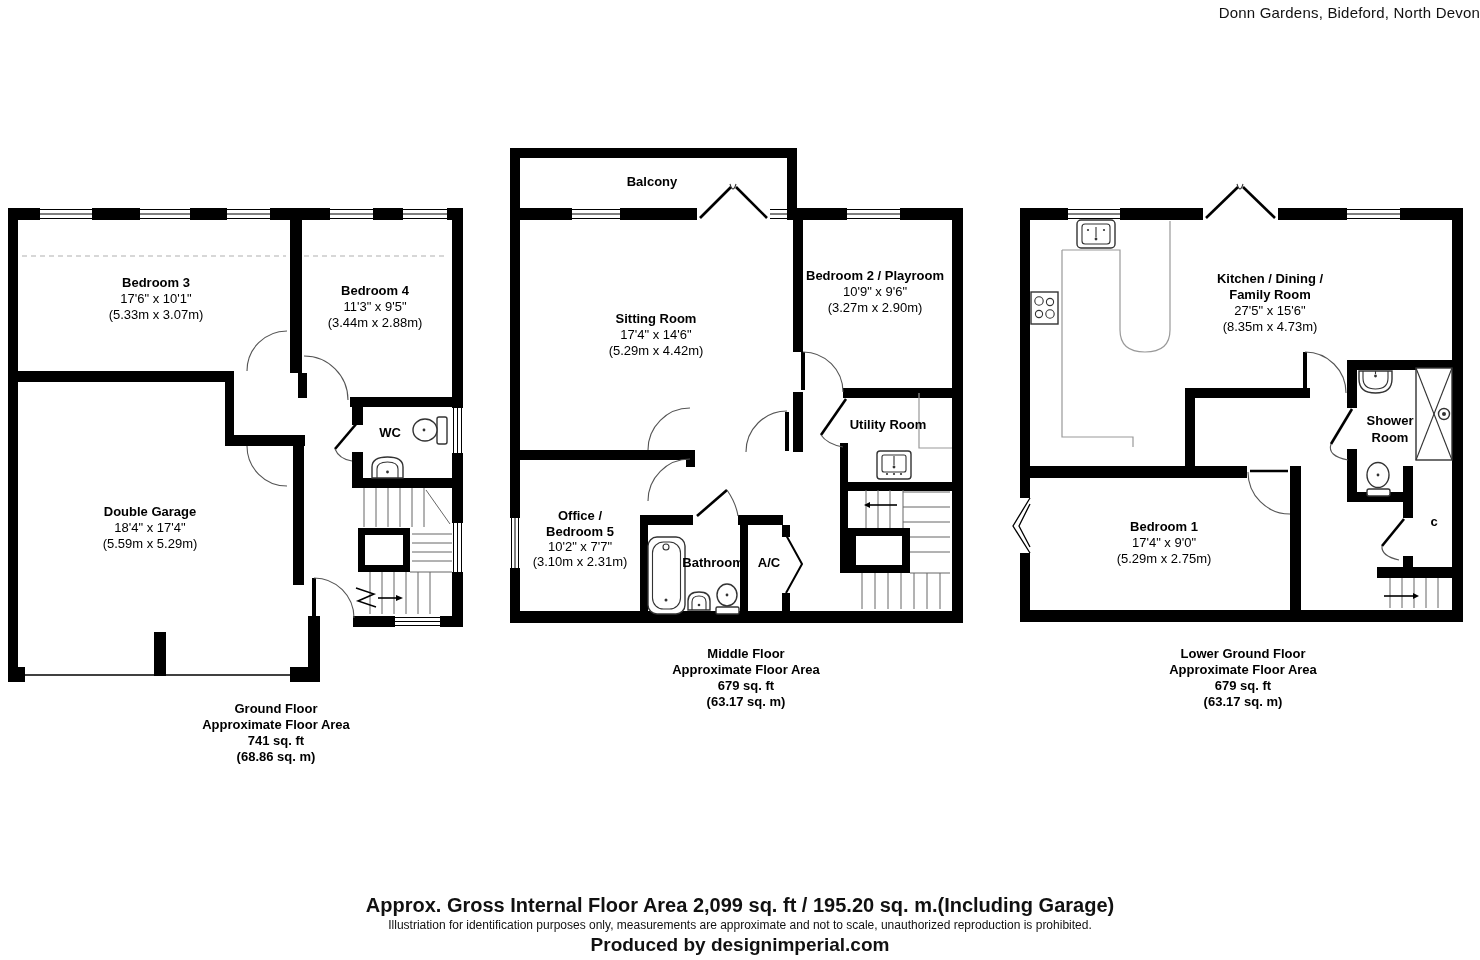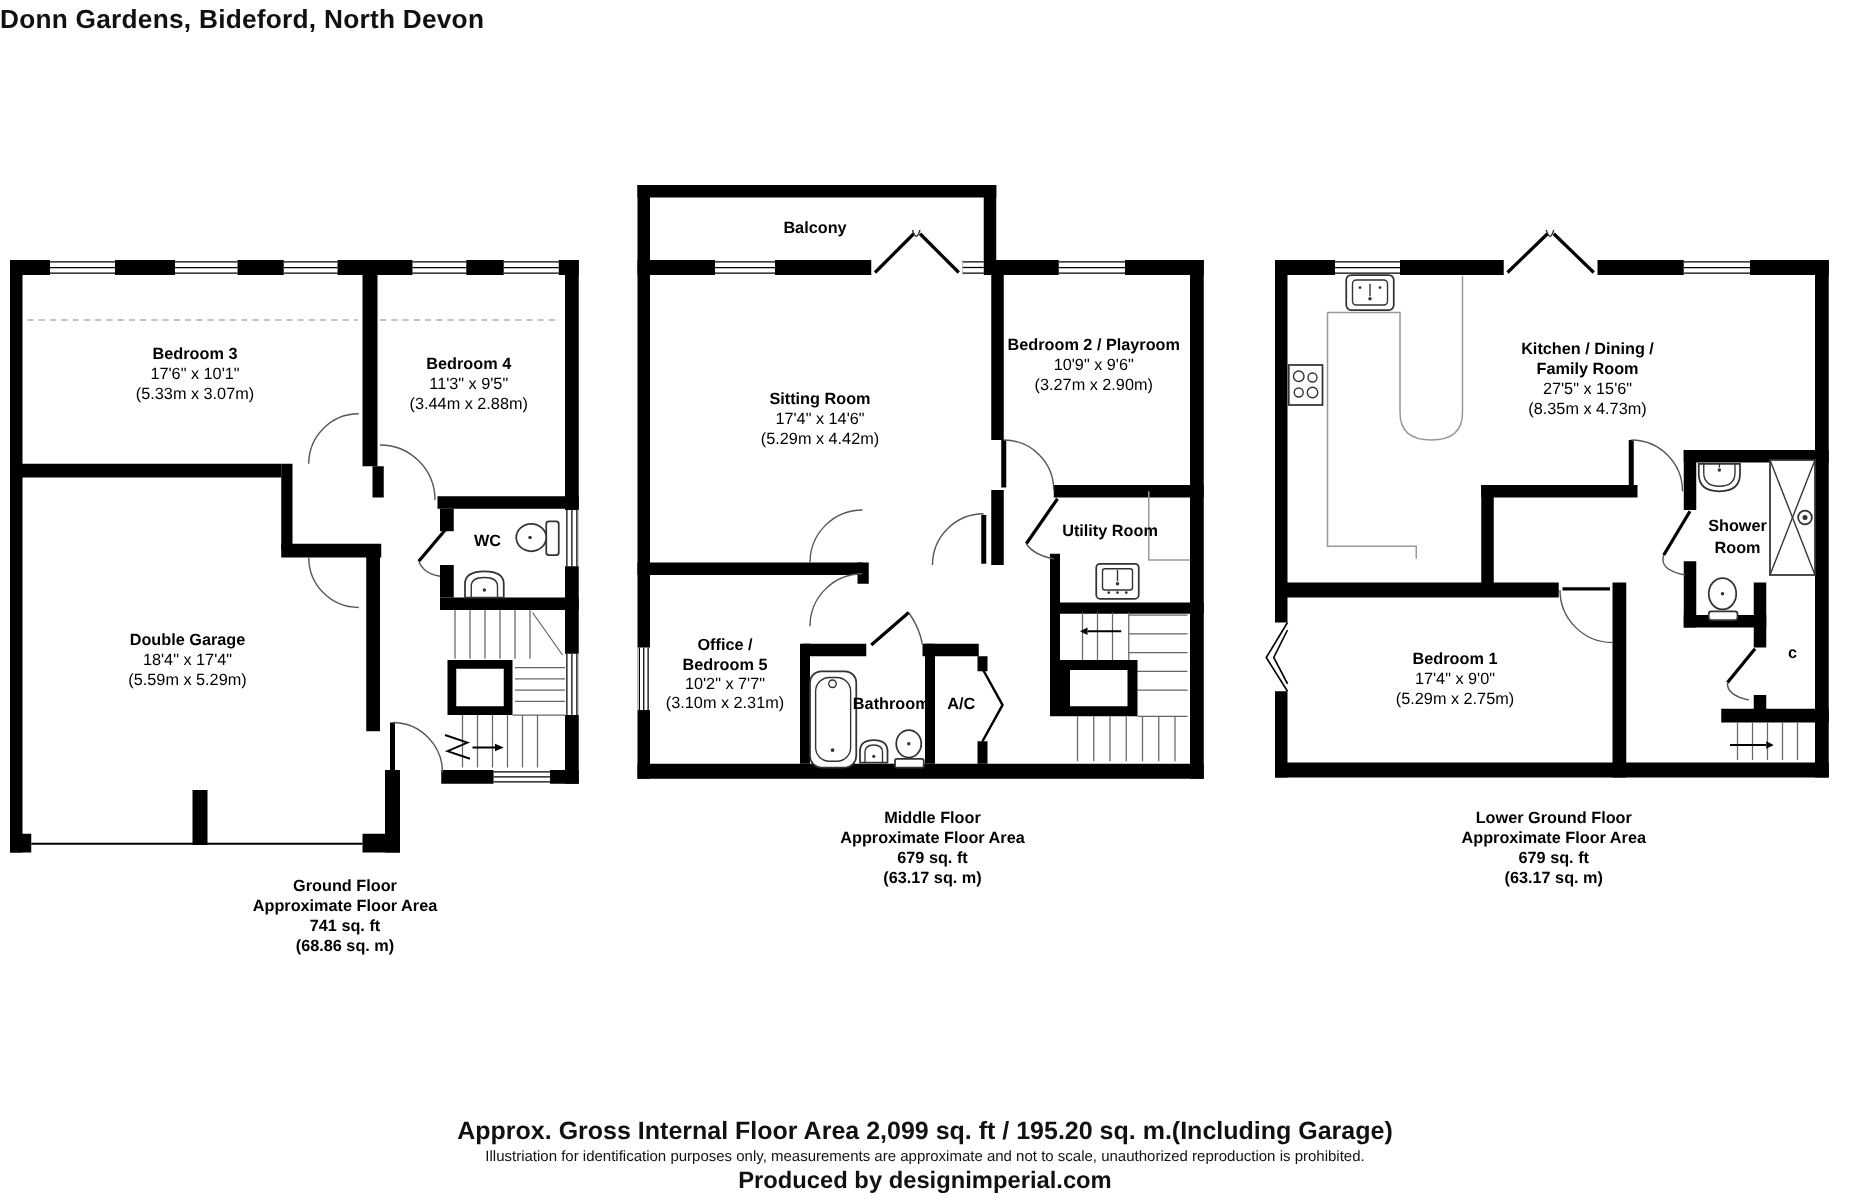--- a/index.html
+++ b/index.html
@@ -1,17 +1,17 @@
 <!DOCTYPE html>
 <html><head>
 <meta charset="utf-8">
 <style>
   html,body{margin:0;padding:0;background:#fff;}
   body{width:1480px;height:960px;position:relative;font-family:"Liberation Sans",sans-serif;color:#111;overflow:hidden;}
-  .title{position:absolute;top:4px;left:0;width:100%;text-align:left;font-size:21px;font-weight:bold;letter-spacing:.2px;}
+  .title{position:absolute;top:4px;left:0;width:100%;text-align:right;font-size:15px;font-weight:normal;letter-spacing:.2px;}
   .footer-line{position:absolute;left:0;width:100%;text-align:center;}
   .f1{top:894px;font-size:20px;font-weight:bold;}
   .f2{top:918px;font-size:12px;}
   .f3{top:934px;font-size:19px;font-weight:bold;}
   svg{position:absolute;top:0;left:0;}
   .wall{fill:#000;}
   .winr{fill:#fff;}
   .wl{stroke:#000;stroke-width:1;}
   .rn{font-size:13px;font-weight:bold;text-anchor:middle;fill:#000;}
   .rd{font-size:13px;text-anchor:middle;fill:#000;}

